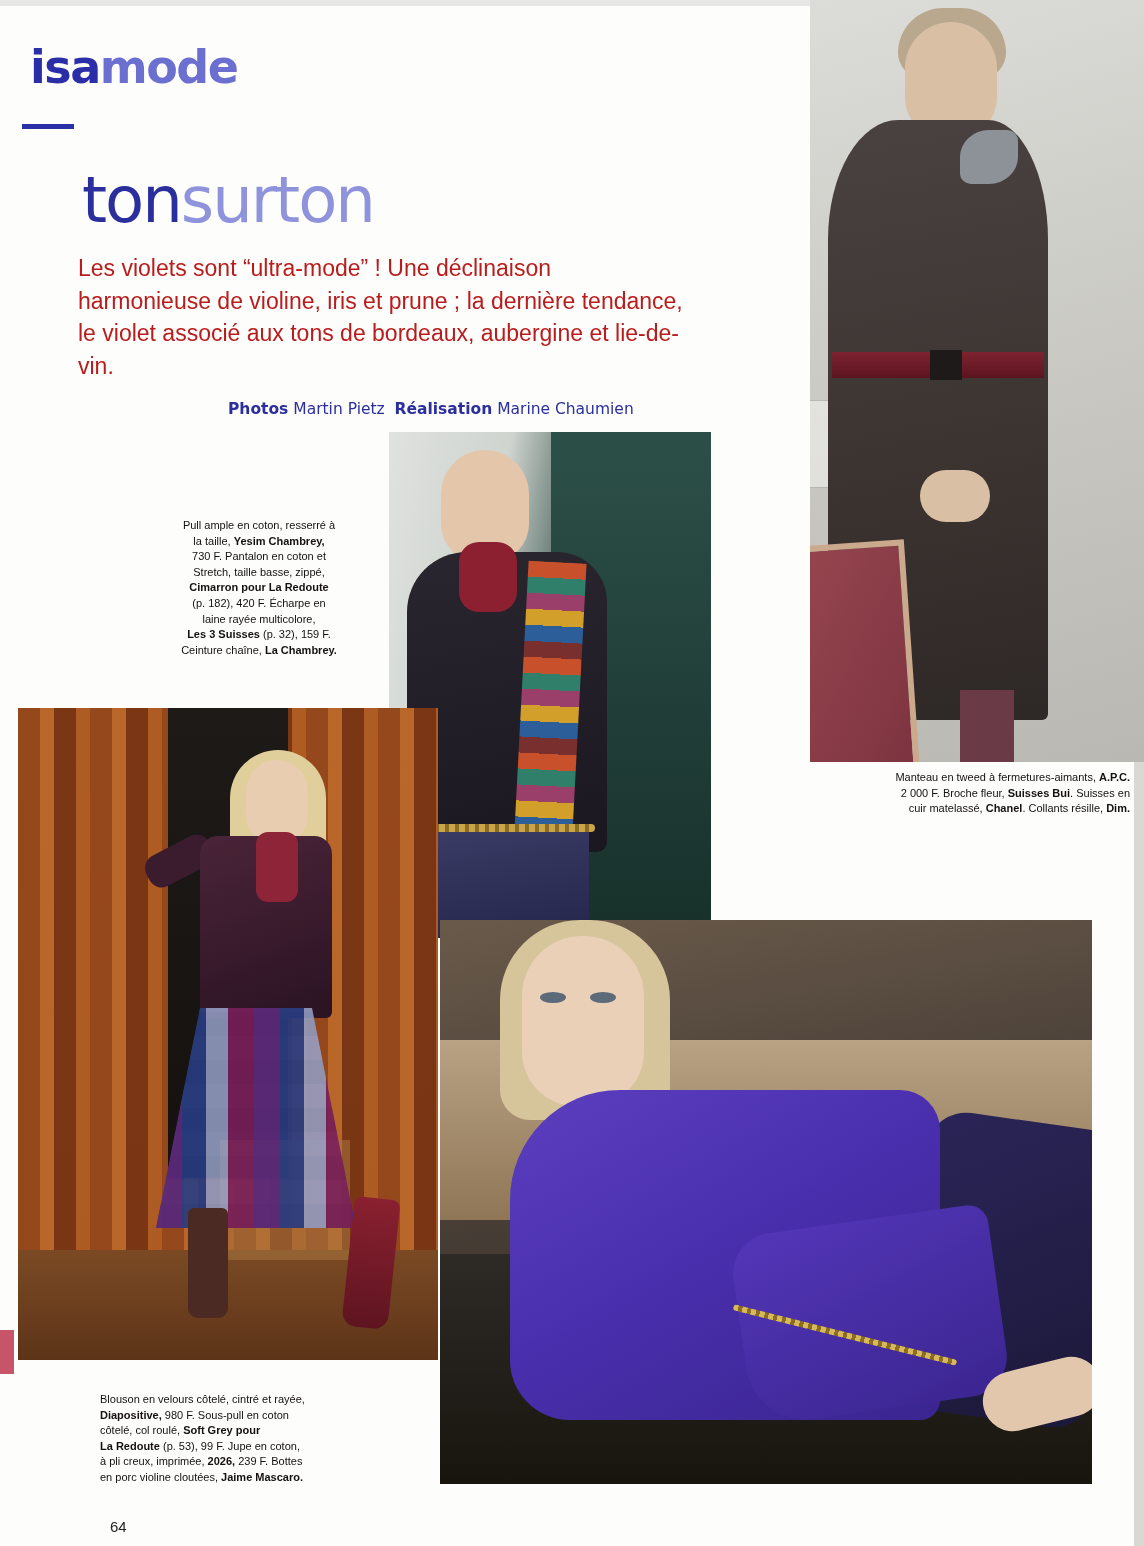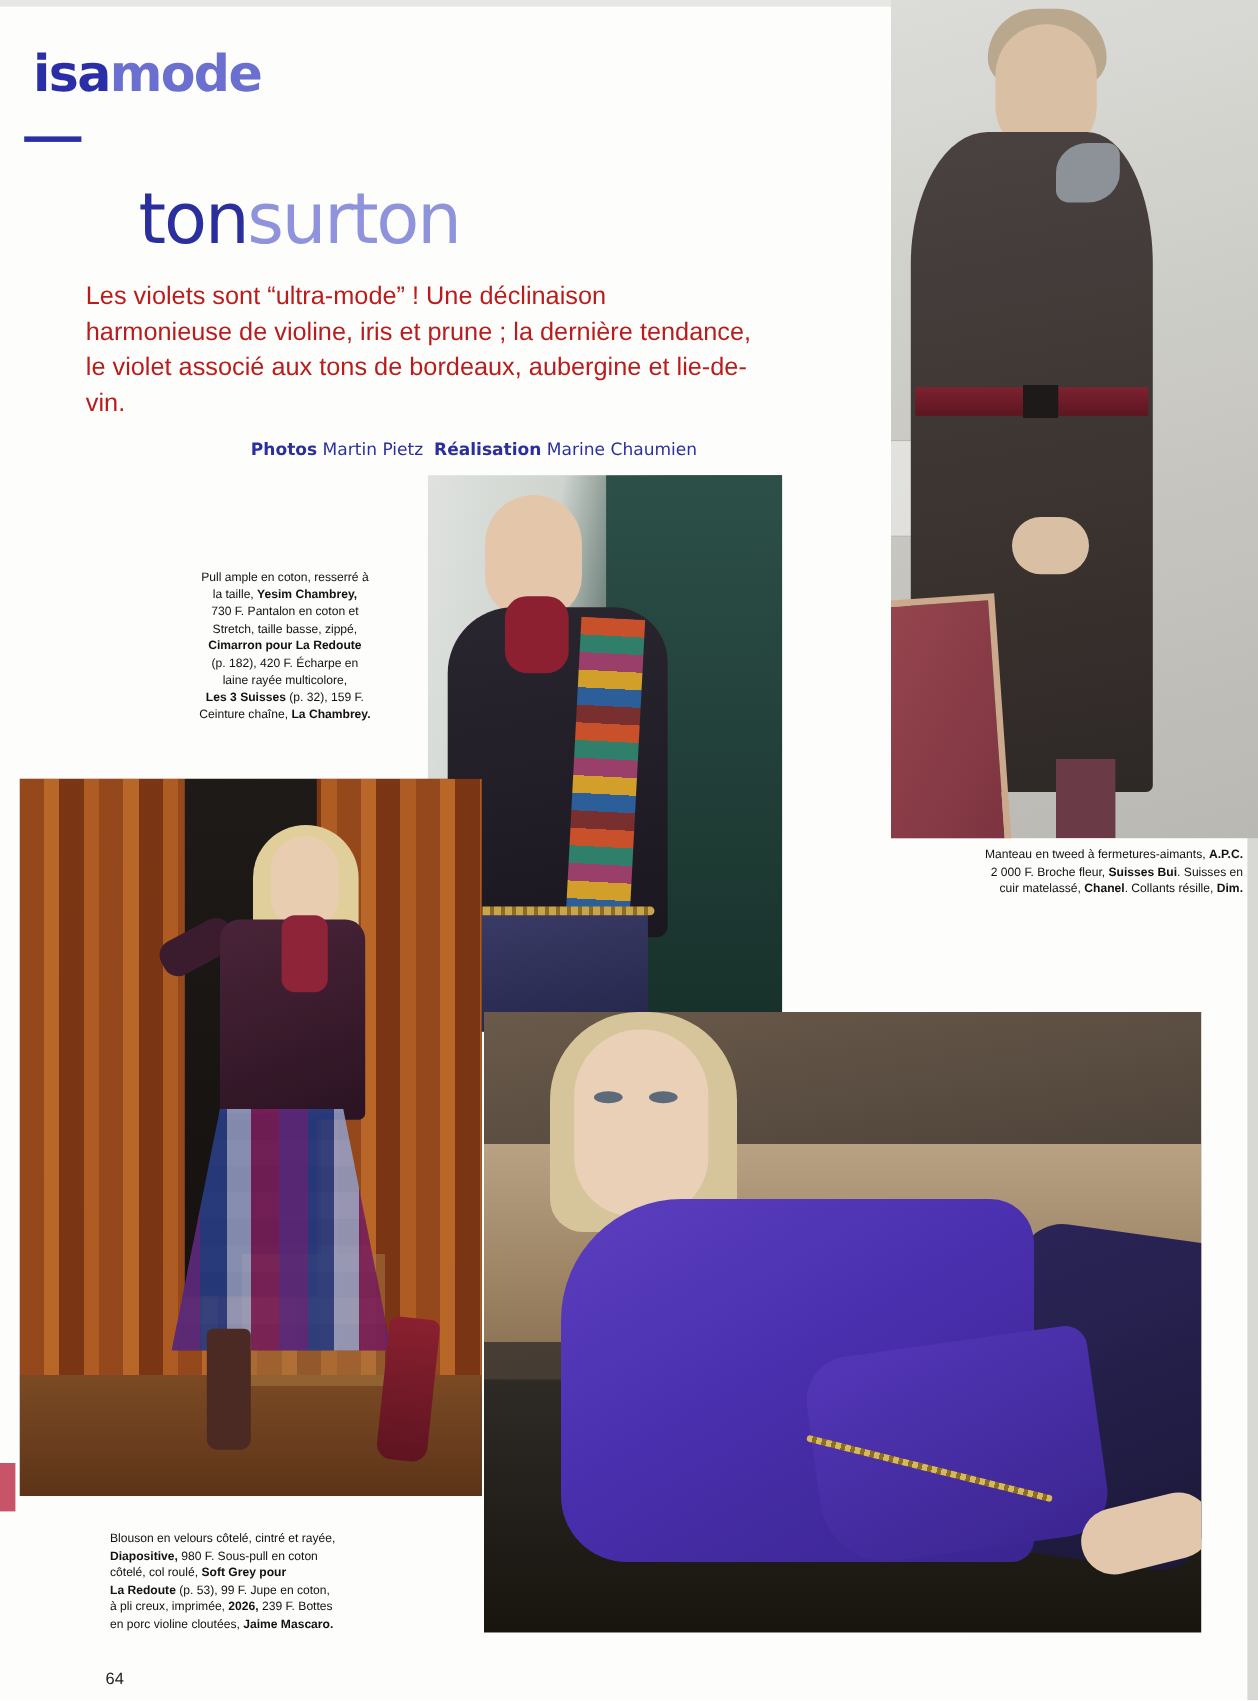--- a/index.html
+++ b/index.html
@@ -41,21 +41,20 @@
 
   
   .headline {
     position: absolute;
     left: 82px;
     top: 168px;
     font-size: 64px;
     font-family: "DejaVu Sans", sans-serif;
     letter-spacing: -2px;
     line-height: 1;
-    margin-left: 44px;
   }
   .headline .ton { color: #2b2f9e; }
   .headline .surton { color: #8e93dc; }
 
   .deck {
     position: absolute;
     left: 78px;
     top: 252px;
     width: 610px;
     color: #b91c1c;
@@ -462,21 +461,21 @@
   .cap-velvet {
     left: 100px;
     top: 1392px;
     width: 300px;
     text-align: left;
   }
 
   
   .folio {
     position: absolute;
-    left: 96px;
+    left: 110px;
     top: 1518px;
     font-size: 15px;
     color: #222;
     font-family: "Liberation Sans", sans-serif;
   }
   .edge-mark {
     position: absolute;
     left: 0;
     top: 1330px;
     width: 14px;

